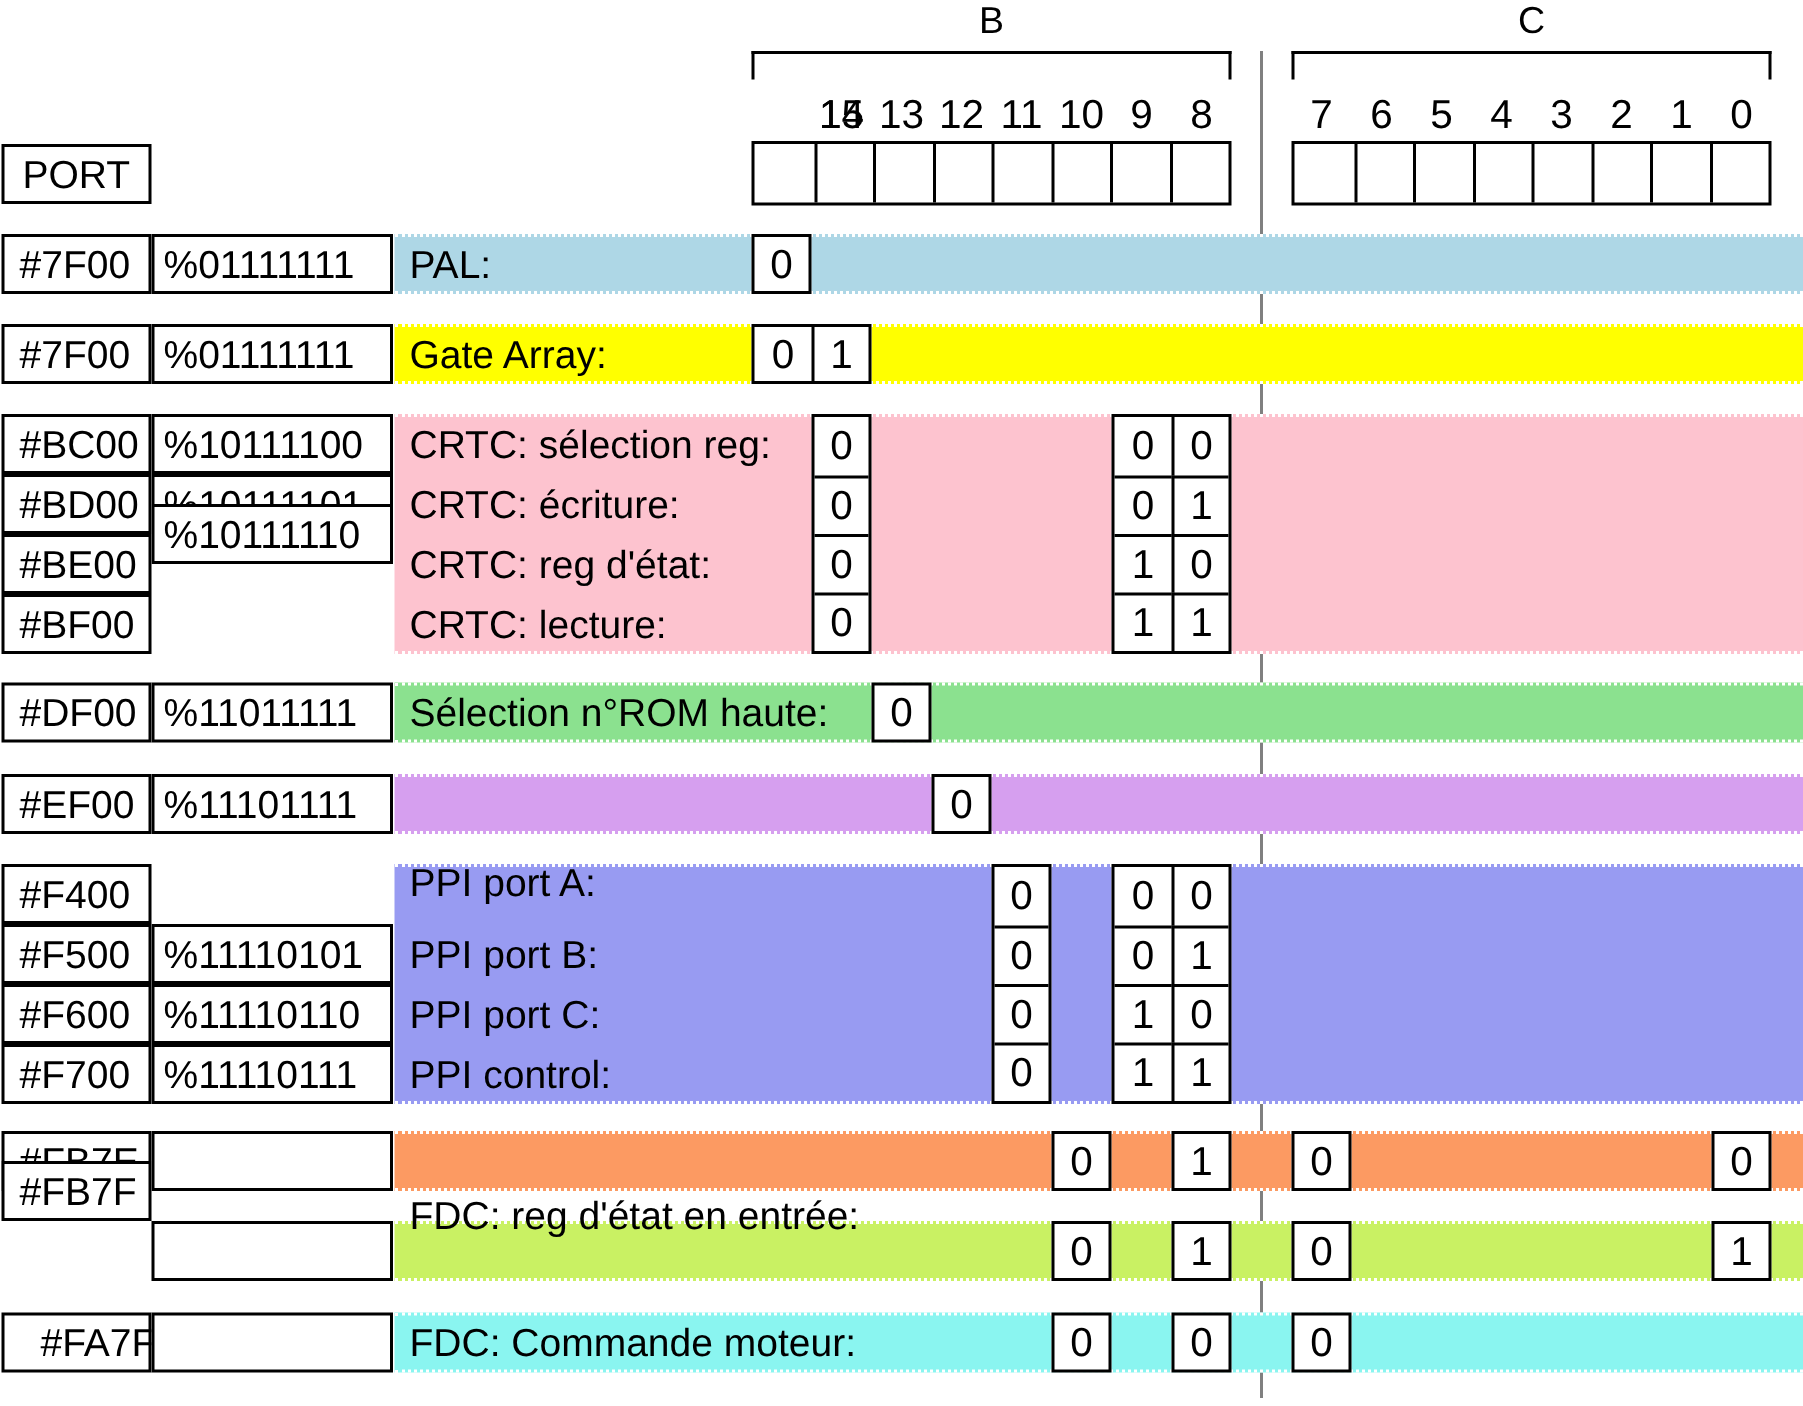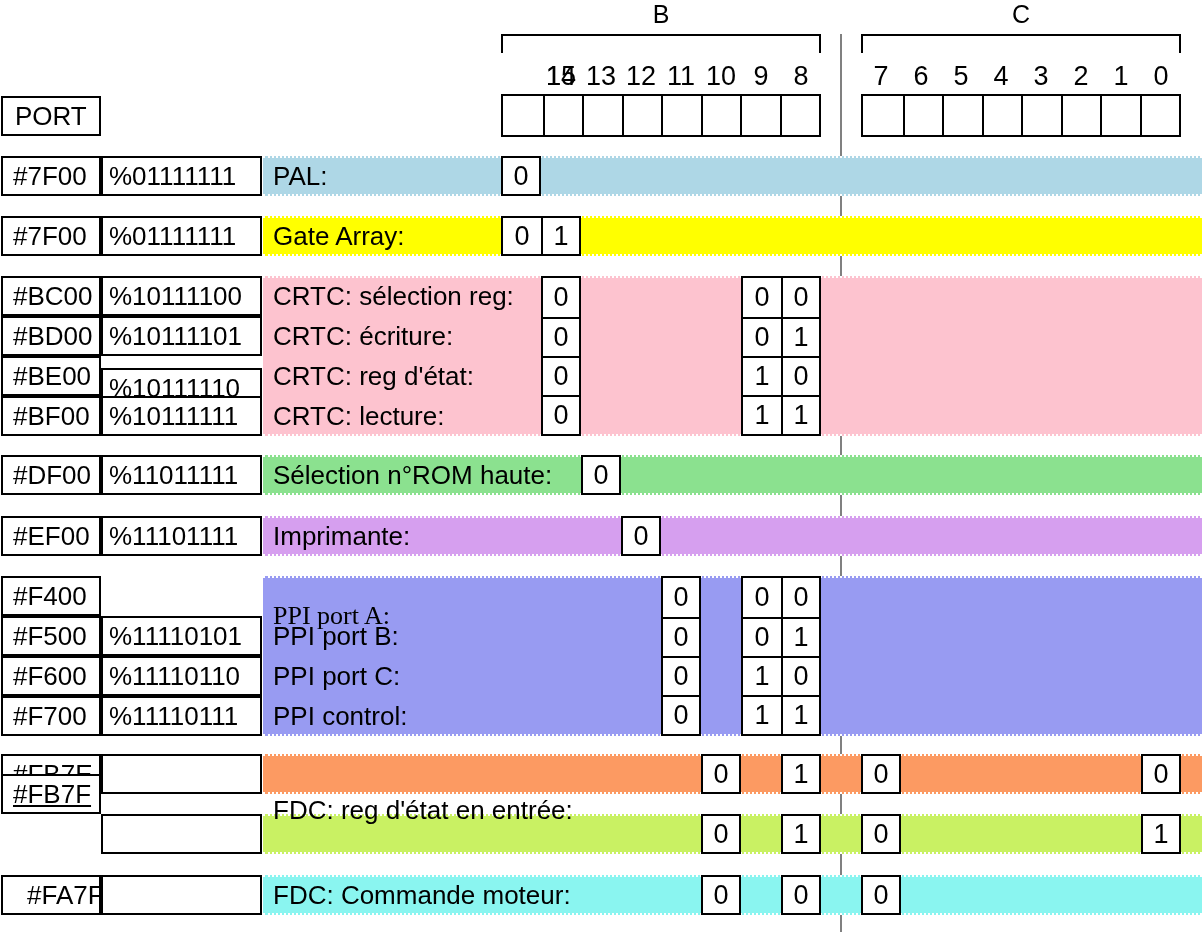--- a/index.html
+++ b/index.html
@@ -75,45 +75,43 @@
     <div class="box" style="left: 1px; top: 216px; width: 100px; height: 40px; padding-left: 10px; z-index: 4;">#7F00</div>
     <div class="box" style="left: 101px; top: 216px; width: 161px; height: 40px; padding-left: 6px; z-index: 4;">%01111111</div>
     <div class="band-label" style="top: 276px; z-index: 4;">CRTC: sélection reg:</div>
     <div class="box" style="left: 1px; top: 276px; width: 100px; height: 40px; padding-left: 10px; z-index: 4;">#BC00</div>
     <div class="box" style="left: 101px; top: 276px; width: 161px; height: 40px; padding-left: 6px; z-index: 4;">%10111100</div>
     <div class="band-label" style="top: 316px; z-index: 4;">CRTC: écriture:</div>
     <div class="box" style="left: 1px; top: 316px; width: 100px; height: 40px; padding-left: 10px; z-index: 4;">#BD00</div>
     <div class="box" style="left: 101px; top: 316px; width: 161px; height: 40px; padding-left: 6px; z-index: 4;">%10111101</div>
     <div class="band-label" style="top: 356px; z-index: 4;">CRTC: reg d'état:</div>
     <div class="box" style="left: 1px; top: 356px; width: 100px; height: 40px; padding-left: 10px; z-index: 4;">#BE00</div>
-    <div class="box" style="left: 101px; top: 368px; width: 161px; height: 40px; padding-left: 6px; z-index: 4;">%10111110</div>
+    <div class="box" style="left: 101px; top: 336px; width: 161px; height: 40px; padding-left: 6px; z-index: 4;">%10111110</div>
     <div class="band-label" style="top: 396px; z-index: 4;">CRTC: lecture:</div>
     <div class="box" style="left: 1px; top: 396px; width: 100px; height: 40px; padding-left: 10px; z-index: 4;">#BF00</div>
-    <div class="box" style="left: 101px; top: 396px; width: 161px; height: 40px; padding-left: 6px; z-index: 4;">%10111111</div>
     <div class="band-label" style="top: 455px; z-index: 4;">Sélection n°ROM haute:</div>
     <div class="box" style="left: 1px; top: 455px; width: 100px; height: 40px; padding-left: 10px; z-index: 4;">#DF00</div>
     <div class="box" style="left: 101px; top: 455px; width: 161px; height: 40px; padding-left: 6px; z-index: 4;">%11011111</div>
-    <div class="band-label" style="top: 516px; z-index: 4;">Imprimante:</div>
     <div class="box" style="left: 1px; top: 516px; width: 100px; height: 40px; padding-left: 10px; z-index: 4;">#EF00</div>
     <div class="box" style="left: 101px; top: 516px; width: 161px; height: 40px; padding-left: 6px; z-index: 4;">%11101111</div>
-    <div class="band-label" style="top: 596px; z-index: 4; font-family: Liberation Serif, serif;">PPI port A:</div>
+    <div class="band-label" style="top: 568px; z-index: 4;">PPI port A:</div>
     <div class="box" style="left: 1px; top: 576px; width: 100px; height: 40px; padding-left: 10px; z-index: 4;">#F400</div>
     <div class="band-label" style="top: 616px; z-index: 4;">PPI port B:</div>
     <div class="box" style="left: 1px; top: 616px; width: 100px; height: 40px; padding-left: 10px; z-index: 4;">#F500</div>
     <div class="box" style="left: 101px; top: 616px; width: 161px; height: 40px; padding-left: 6px; z-index: 4;">%11110101</div>
     <div class="band-label" style="top: 656px; z-index: 4;">PPI port C:</div>
     <div class="box" style="left: 1px; top: 656px; width: 100px; height: 40px; padding-left: 10px; z-index: 4;">#F600</div>
     <div class="box" style="left: 101px; top: 656px; width: 161px; height: 40px; padding-left: 6px; z-index: 4;">%11110110</div>
     <div class="band-label" style="top: 696px; z-index: 4;">PPI control:</div>
     <div class="box" style="left: 1px; top: 696px; width: 100px; height: 40px; padding-left: 10px; z-index: 4;">#F700</div>
     <div class="box" style="left: 101px; top: 696px; width: 161px; height: 40px; padding-left: 6px; z-index: 4;">%11110111</div>
     <div class="band-label" style="top: 754px; z-index: 4; margin-top: 36px;">FDC: reg d'état en entrée:</div>
     <div class="box" style="left: 1px; top: 754px; width: 100px; height: 40px; padding-left: 10px; z-index: 4;">#FB7E</div>
     <div class="box" style="left: 101px; top: 754px; width: 161px; height: 40px; padding-left: 6px; z-index: 4;"></div>
-    <div class="box" style="left: 1px; top: 774px; width: 100px; height: 40px; padding-left: 10px; z-index: 4; text-decoration: underline;">#FB7F</div>
+    <div class="box" style="left: 1px; top: 774px; width: 100px; height: 40px; padding-left: 10px; z-index: 4;">#FB7F</div>
     <div class="box" style="left: 101px; top: 814px; width: 161px; height: 40px; padding-left: 6px; z-index: 4;"></div>
     <div class="band-label" style="top: 875px; z-index: 4;">FDC: Commande moteur:</div>
     <div class="box" style="left: 1px; top: 875px; width: 100px; height: 40px; padding-left: 24px; z-index: 4;">#FA7F</div>
     <div class="box" style="left: 101px; top: 875px; width: 161px; height: 40px; padding-left: 6px; z-index: 4;"></div>
     <div class="vline dot" style="left: 520px; top: 137px; height: 10px; z-index: 2;"></div>
     <div class="tri" style="left: 515px; top: 147px; z-index: 2;"></div>
     <div class="vline dot" style="left: 520px; top: 196px; height: 11px; z-index: 2;"></div>
     <div class="tri" style="left: 515px; top: 207px; z-index: 2;"></div>
     <div class="vline dot" style="left: 520px; top: 256px; height: 674px; z-index: 2;"></div>
     <div class="vline dot" style="left: 560px; top: 137px; height: 63px; z-index: 2;"></div>

